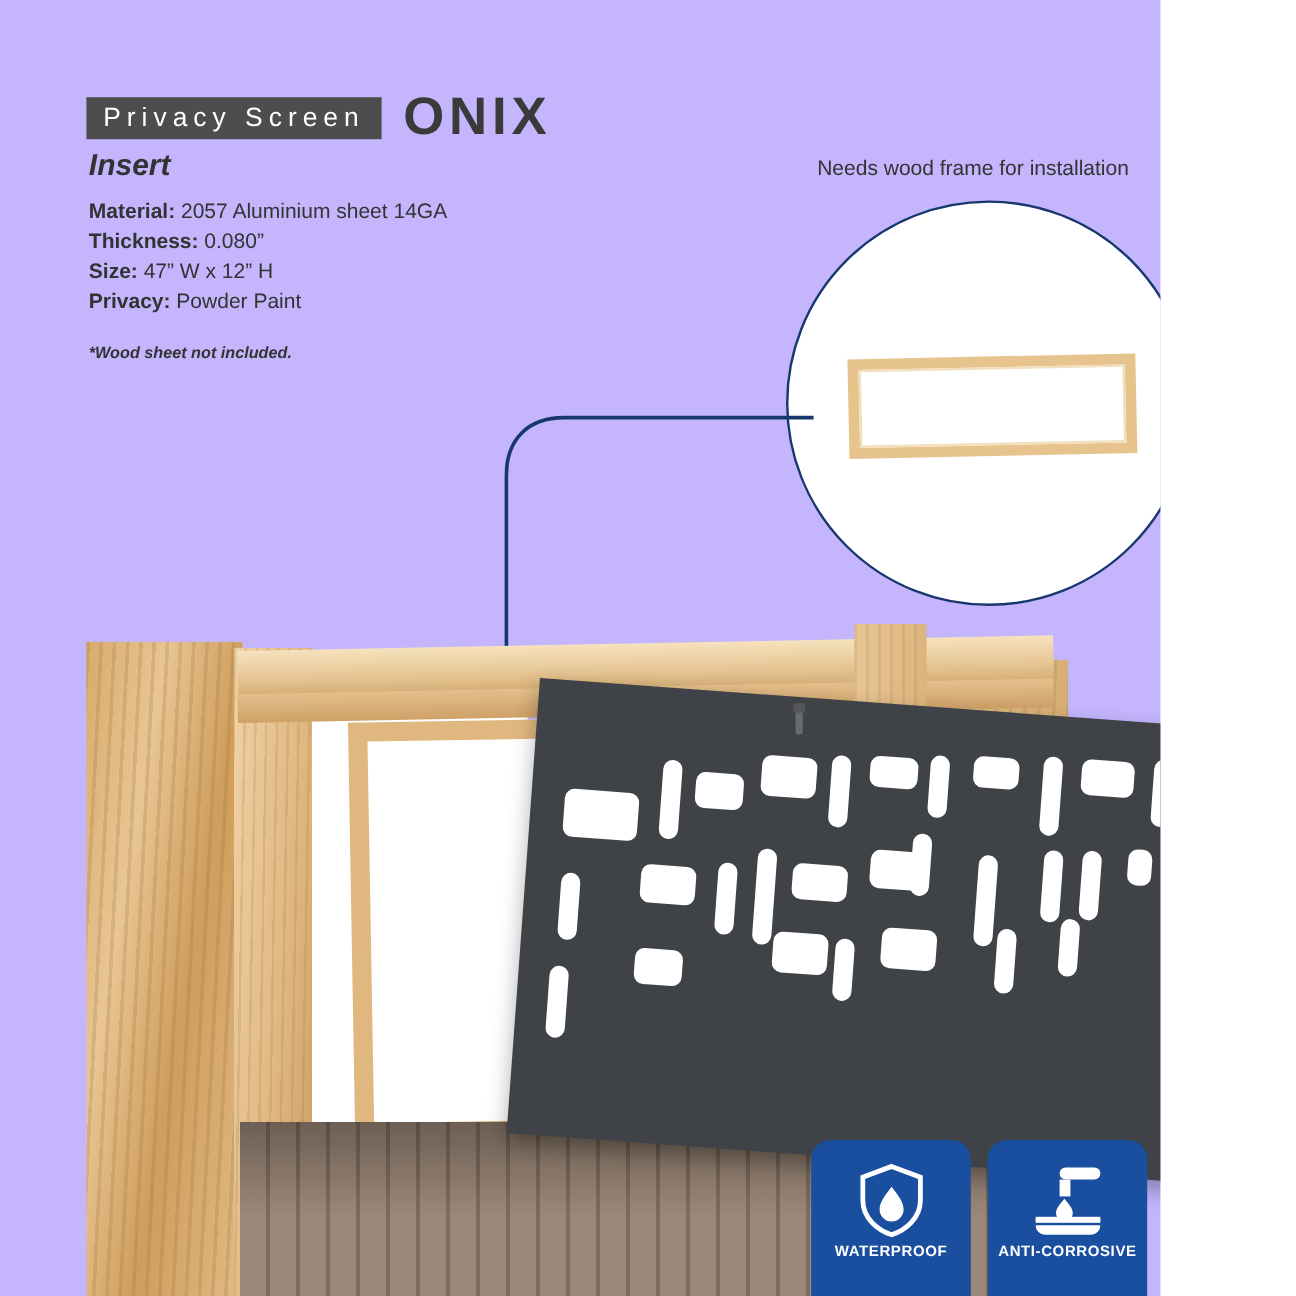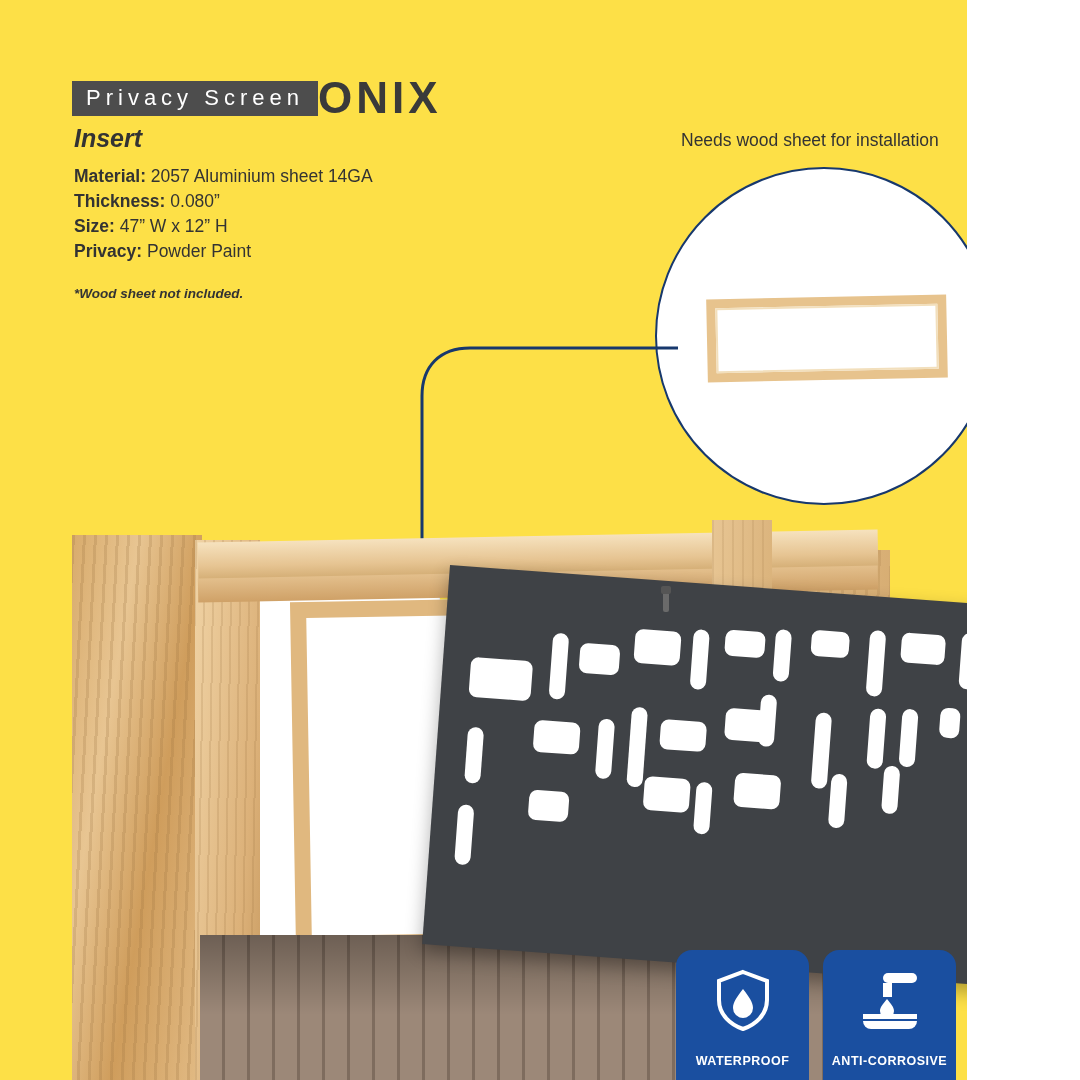--- a/index.html
+++ b/index.html
@@ -7,21 +7,21 @@
     padding: 0;
     background: #ffffff;
   }
   body {
     font-family: "Liberation Sans", sans-serif;
   }
   #page {
     position: relative;
     width: 967px;
     height: 1080px;
-    background: #fde047;
+    background: #c4b5fd;
     overflow: hidden;
   }
 
   
   .header {
     position: absolute;
     left: 72px;
     top: 76px;
     display: flex;
     align-items: center;
@@ -34,21 +34,21 @@
     font-weight: 400;
     padding: 6px 14px 7px 14px;
     line-height: 1;
     white-space: nowrap;
   }
   .brand {
     color: #3a3a3a;
     font-size: 44px;
     font-weight: bold;
     letter-spacing: 4px;
-    margin-left: 0;
+    margin-left: 18px;
     line-height: 1;
   }
 
   .subtitle {
     position: absolute;
     left: 74px;
     top: 124px;
     font-size: 25px;
     font-style: italic;
     font-weight: bold;
@@ -288,21 +288,20 @@
     height: 130px;
     background: #1a4fa0;
     border-radius: 16px 16px 0 0;
     color: #ffffff;
     display: flex;
     flex-direction: column;
     align-items: center;
     justify-content: flex-start;
     padding-top: 14px;
     box-sizing: border-box;
-    gap: 18px;
   }
   .badge .ico { height: 72px; display:flex; align-items:center; justify-content:center; }
   .badge .cap {
     font-size: 12.5px;
     font-weight: bold;
     letter-spacing: .5px;
   }
 </style>
 </head>
 <body>
@@ -330,21 +329,21 @@
       <span>47” W x 12” H</span>
     </div>
     <div class="row">
       <span class="lbl">Privacy: </span>
       <span>Powder Paint</span>
     </div>
   </div>
 
   <div class="footnote">*Wood sheet not included.</div>
 
-  <div class="callout-caption">Needs wood sheet for installation</div>
+  <div class="callout-caption">Needs wood frame for installation</div>
 
   <div class="callout-circle">
     <div class="frame-art"></div>
   </div>
 
   <svg class="leader" viewBox="0 0 280 290">
     <path d="M278 28 L70 28 C40 28 22 46 22 76 L22 284" fill="none" stroke="#17386d" stroke-width="3"></path>
   </svg>
   <div class="leader-dot"></div>
 

